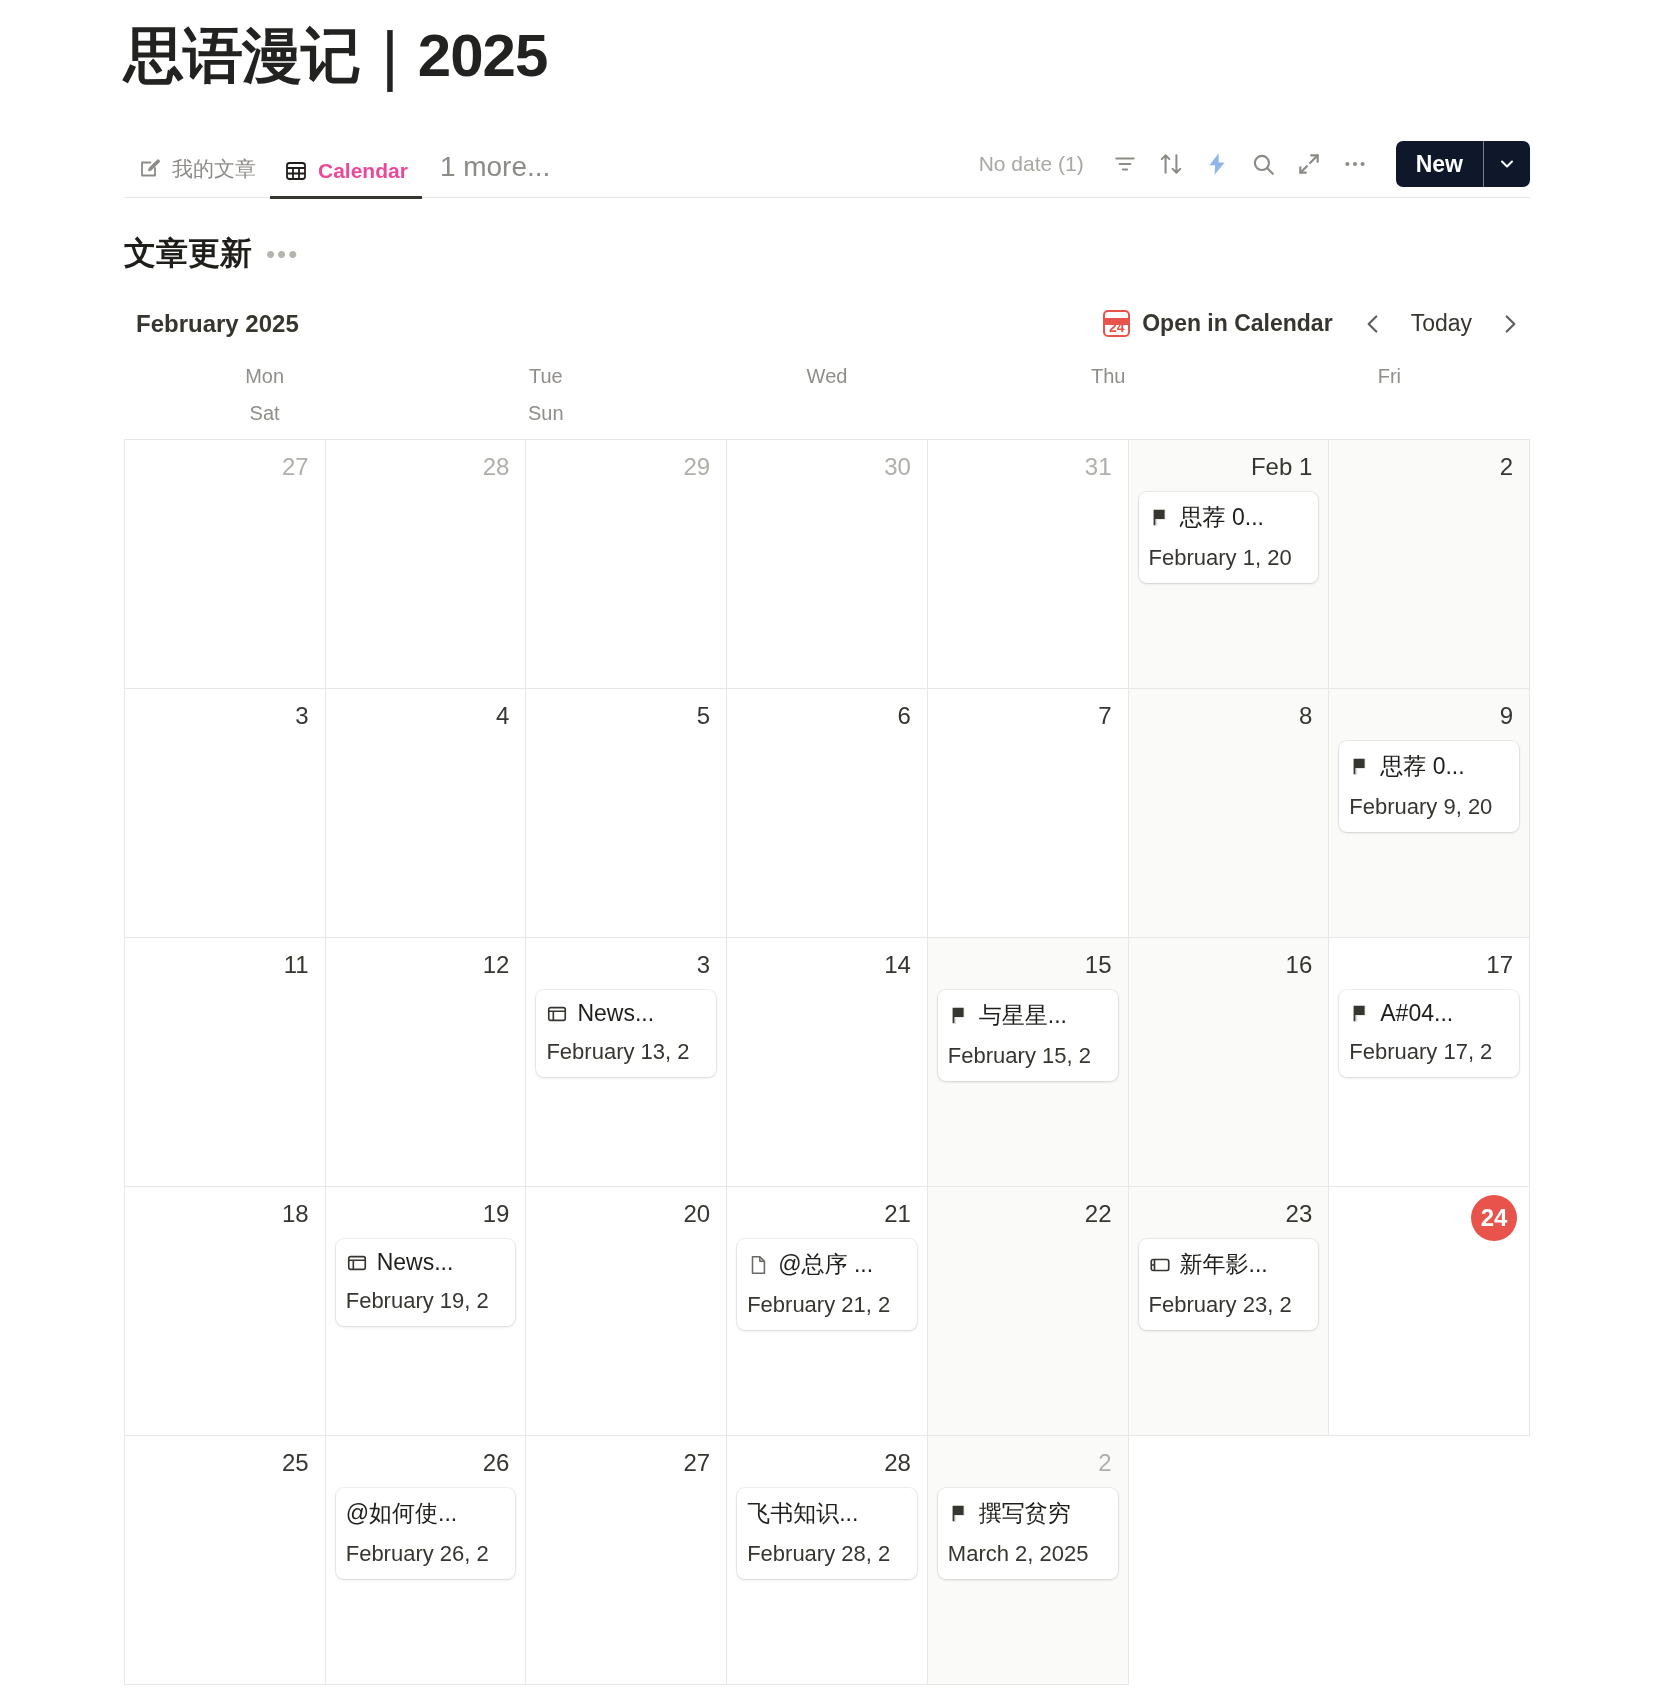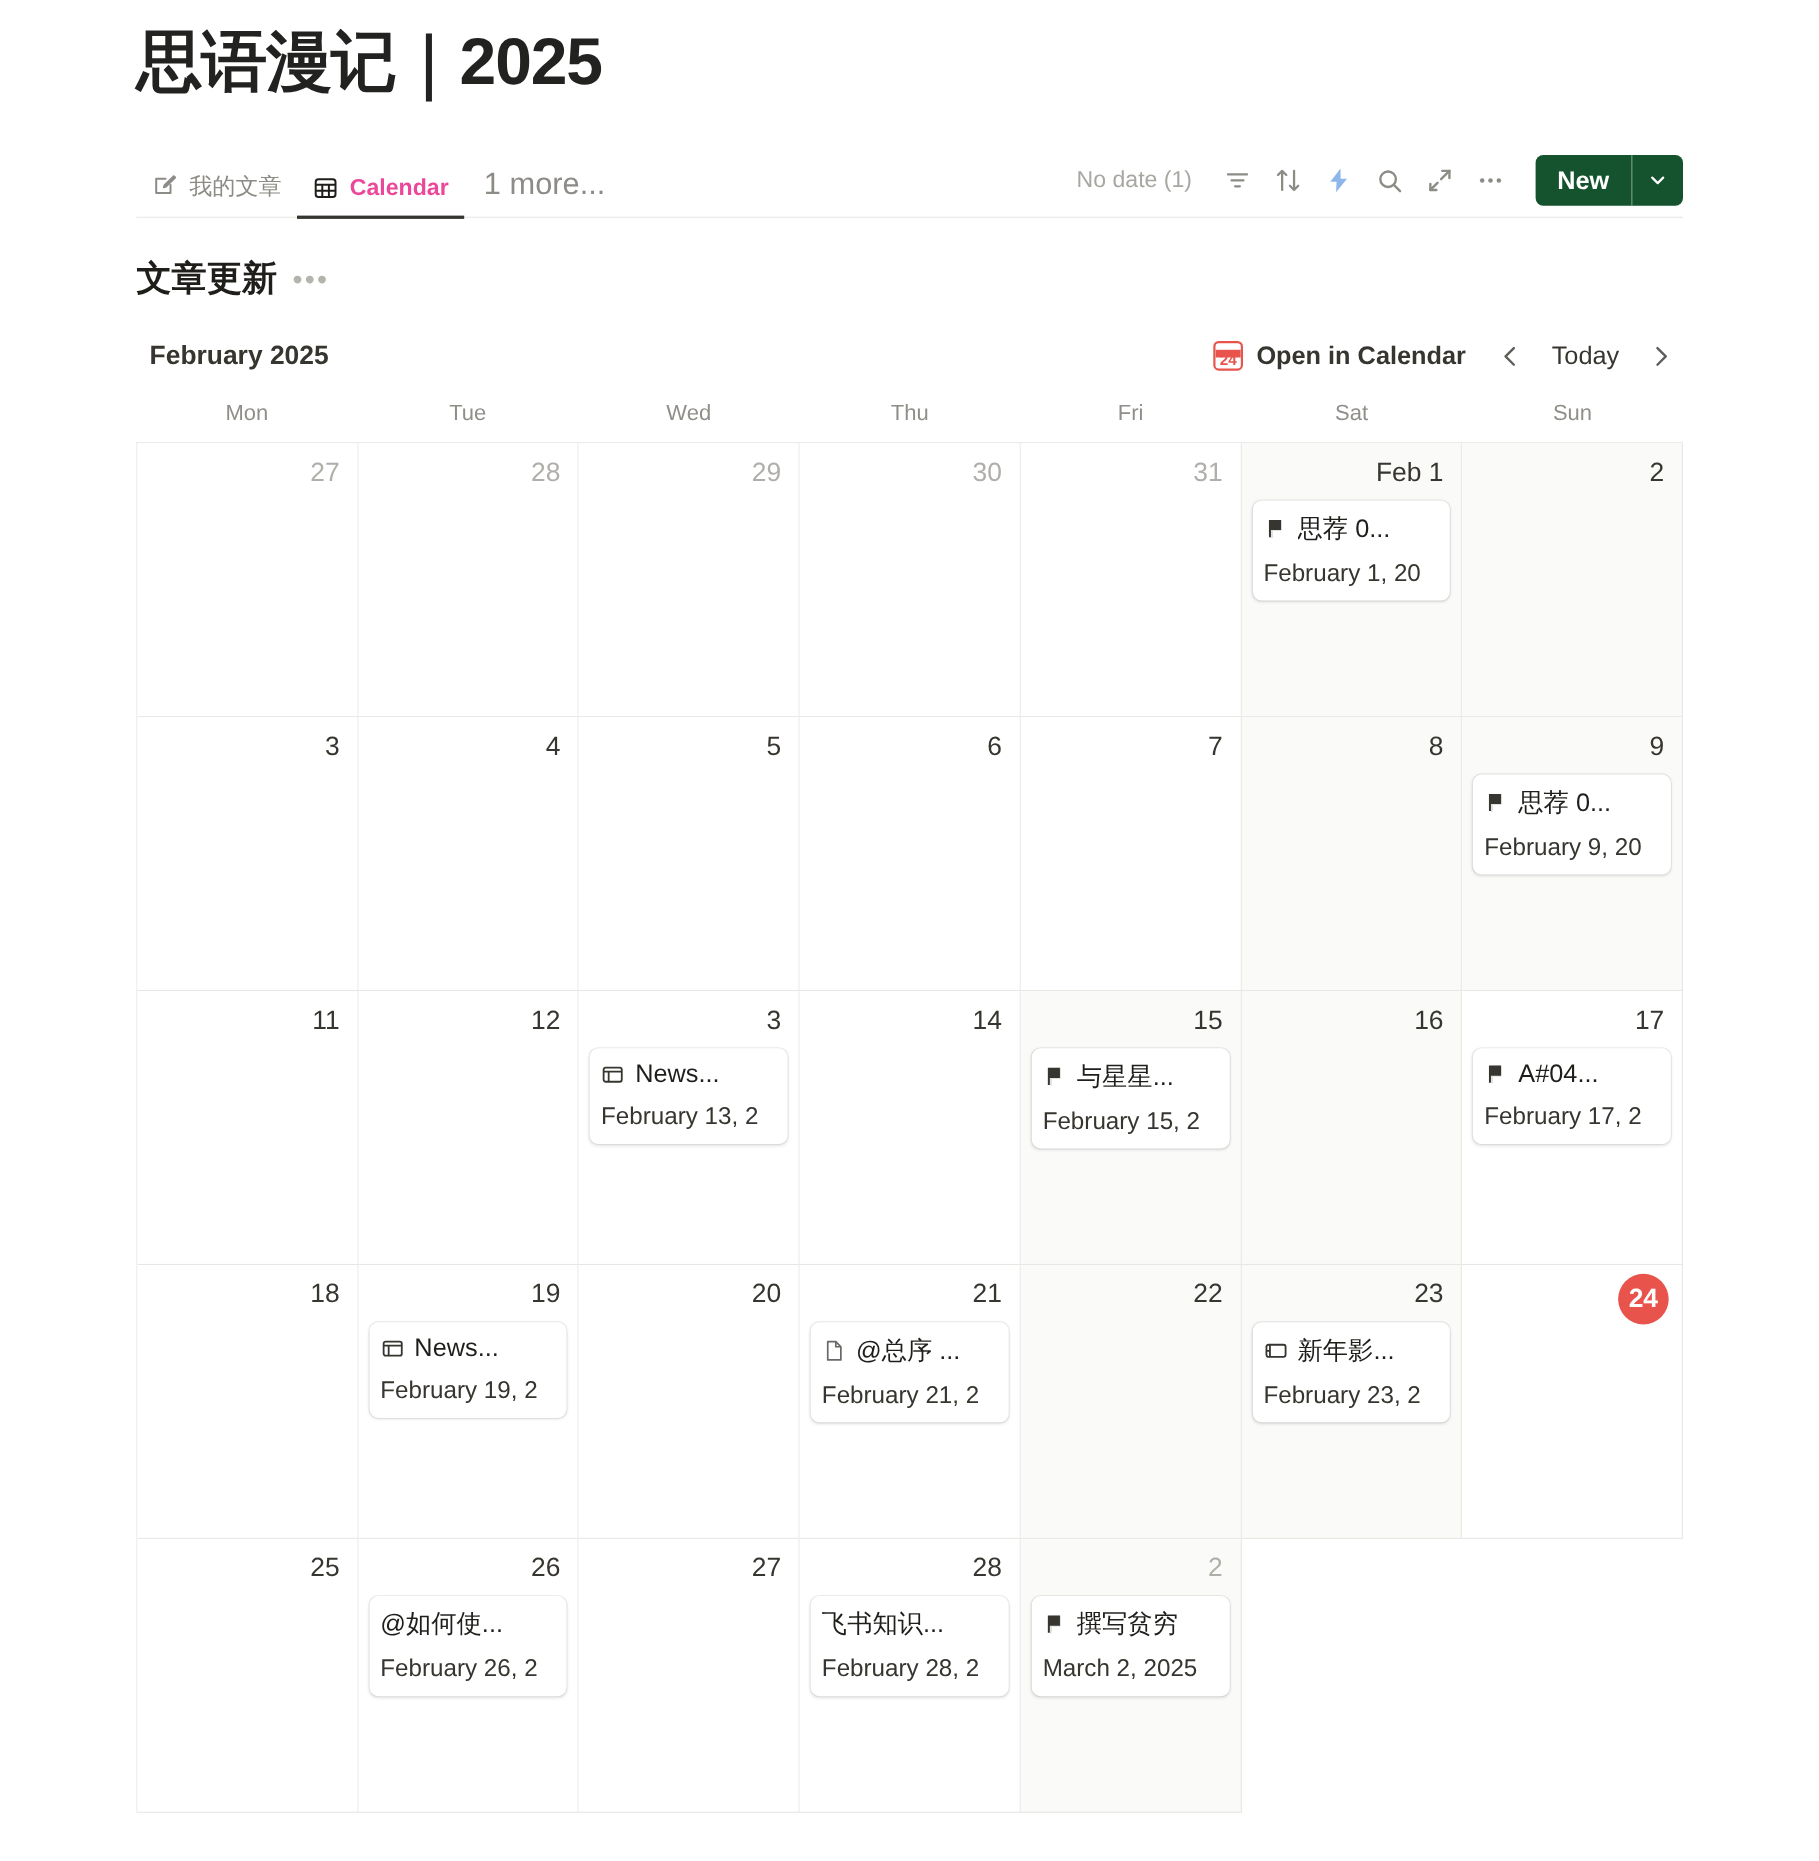--- a/index.html
+++ b/index.html
@@ -79,21 +79,21 @@
   .tool-ico {
     width: 38px; height: 38px;
     display: flex; align-items: center; justify-content: center;
     color: #8d8b86;
     cursor: pointer;
     border-radius: 6px;
   }
   .new-btn {
     display: flex;
     align-items: stretch;
-    background: #14532d;
+    background: #0f172a;
     color: #ffffff;
     border-radius: 7px;
     height: 46px;
     margin-left: 14px;
     overflow: hidden;
     cursor: pointer;
   }
   .new-btn .lbl {
     padding: 0 20px;
     font-size: 23px;
@@ -179,21 +179,21 @@
     font-size: 23px;
     color: #37352f;
     padding: 6px 14px;
     cursor: pointer;
     border-radius: 6px;
   }
   
   .weekdays {
     margin: 20px 124px 0 124px;
     display: grid;
-    grid-template-columns: repeat(7, 1fr);
+    grid-template-columns: repeat(5, 1fr);
   }
   .weekdays div {
     text-align: center;
     font-size: 20px;
     color: #908e89;
     padding-bottom: 14px;
   }
   
   .grid {
     margin: 0 124px 0 124px;

